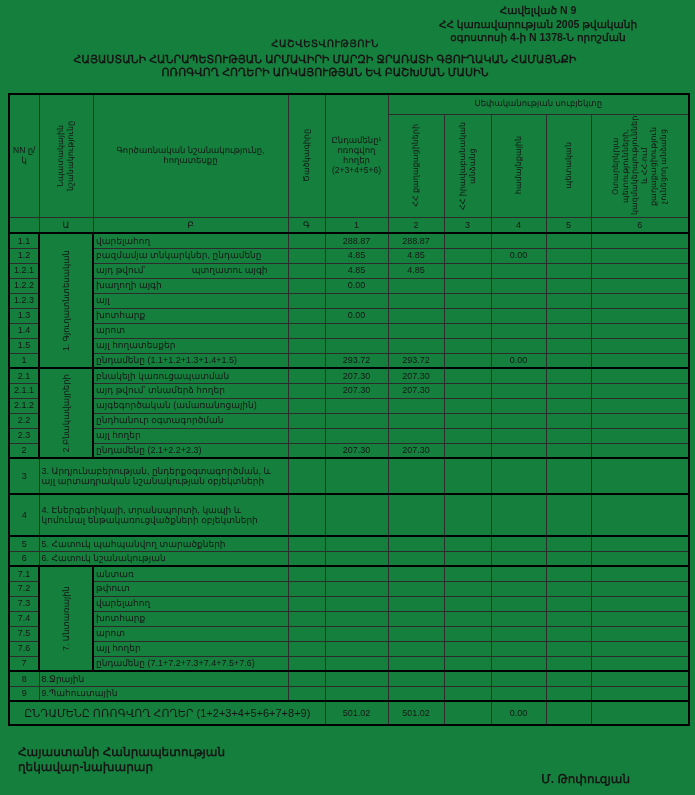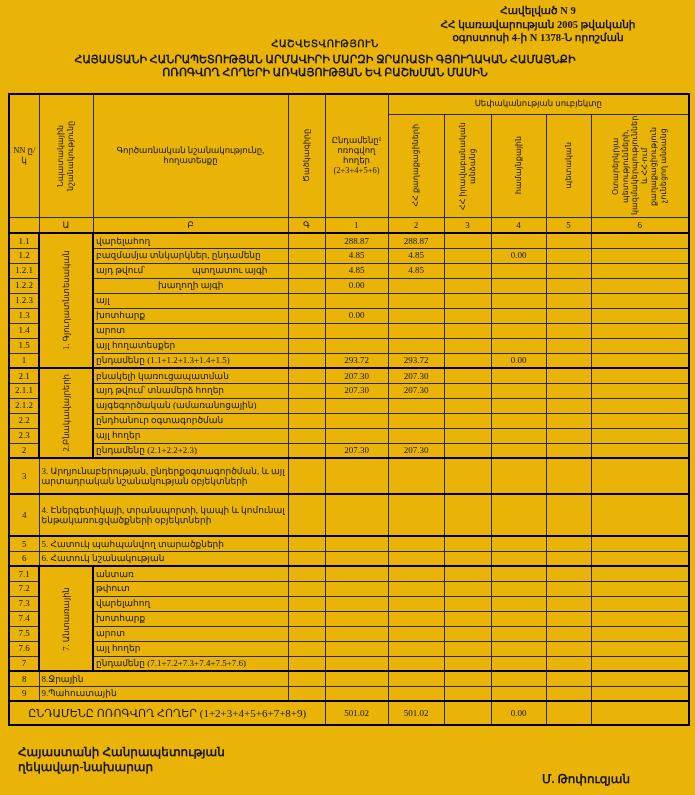--- a/index.html
+++ b/index.html
@@ -1,17 +1,17 @@
 <!DOCTYPE html>
 <html><head>
 <meta charset="utf-8">
 <style>
   html,body{margin:0;padding:0;background:#e8e8e8;}
-  .page{position:relative;width:695px;height:795px;background:#eab308;overflow:hidden;
-        font-family:Liberation Serif, serif;color:#151515;}
+  .page{position:relative;width:695px;height:795px;background:#15803d;overflow:hidden;
+        font-family:Liberation Sans, sans-serif;color:#151515;}
   .appendix{position:absolute;top:4px;left:385px;width:306px;text-align:center;
             font-size:10.5px;font-weight:bold;line-height:1.3;}
   .titleblock{position:absolute;top:38px;left:5px;width:640px;text-align:center;font-weight:bold;}
   .t1{font-size:10px;letter-spacing:.5px;}
   .t2{font-size:11px;margin-top:4px;}
   .t3{font-size:11px;}
   table.main{position:absolute;top:93px;left:8px;width:680px;border-collapse:collapse;
              table-layout:fixed;border:2px solid #000;}
   td{border:1px solid #2c2c2c;font-size:9px;padding:0 2px;overflow:hidden;
      line-height:1.15;vertical-align:middle;}
@@ -25,21 +25,21 @@
   tr.rg{height:24px;}
   .hc{text-align:center;font-size:8.5px;}
   .rot{text-align:center;}
   .vert{writing-mode:vertical-rl;transform:rotate(180deg);margin:0 auto;
         font-size:8px;line-height:1.2;text-align:center;max-height:98px;}
   .sec{border:2px solid #000;}
   .sec .vert{font-size:8.5px;max-height:130px;}
   .num{text-align:center;font-size:9px;}
   .v{text-align:center;font-size:9px;}
   .lbl{text-align:left;}
-  .ctr{text-align:center;}
+  .ctr{}
   .split{display:flex;align-items:center;}
   .split .s2{margin-left:auto;margin-right:18px;}
   tr.sep td{border-top:2px solid #000;}
   .glabel{text-align:center;font-size:11px;}
   .footer-left{position:absolute;left:18px;top:745px;font-size:12px;font-weight:bold;line-height:1.25;}
   .signature{position:absolute;right:65px;top:772px;font-size:12px;font-weight:bold;}
 </style>
 </head>
 <body>
 

